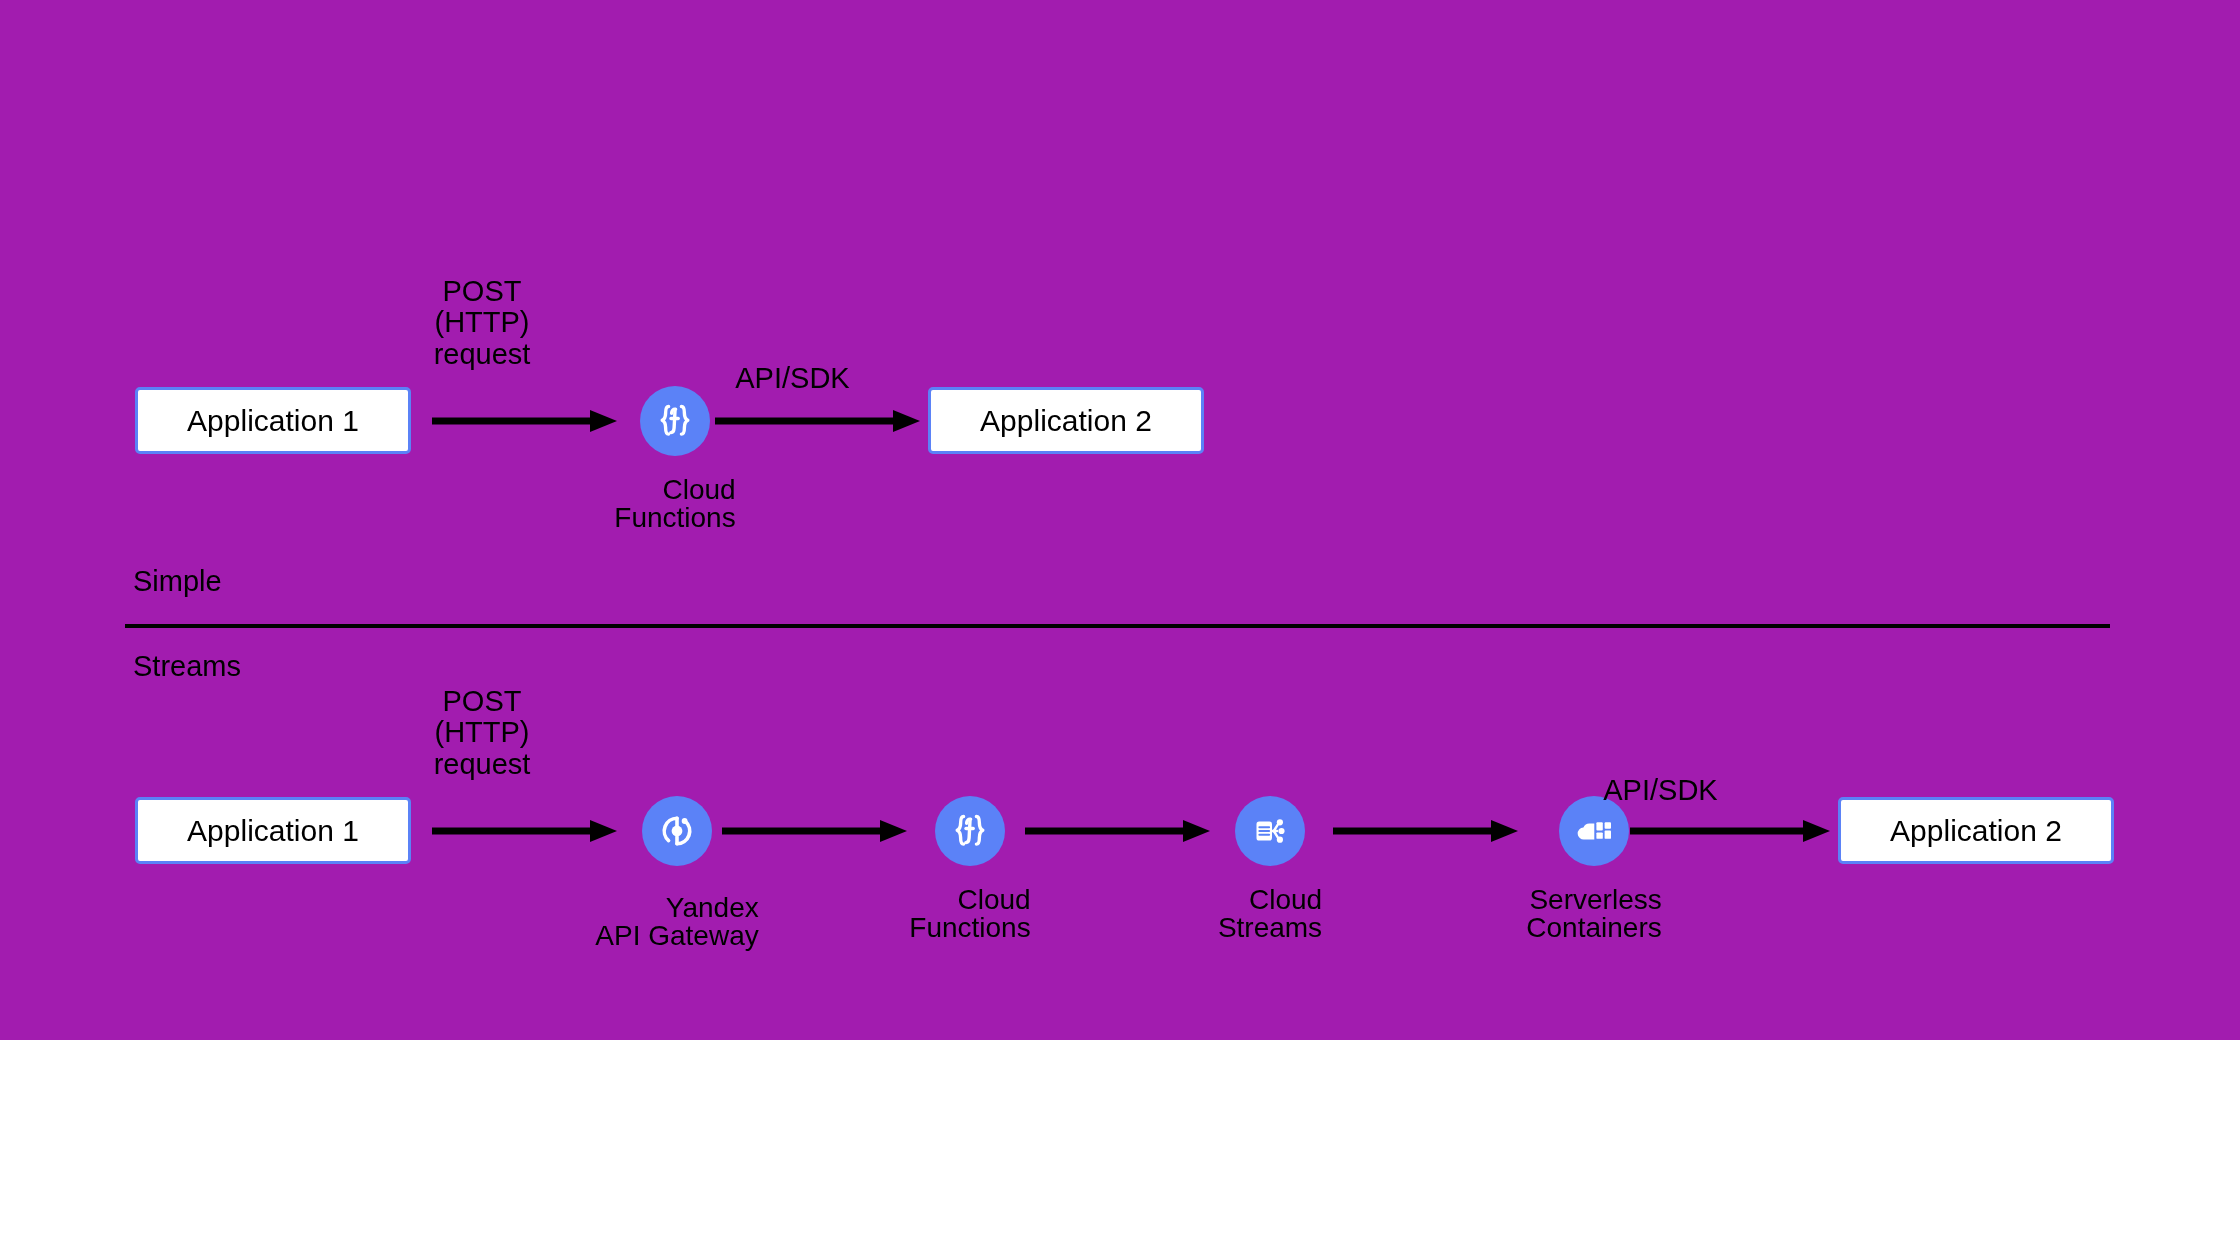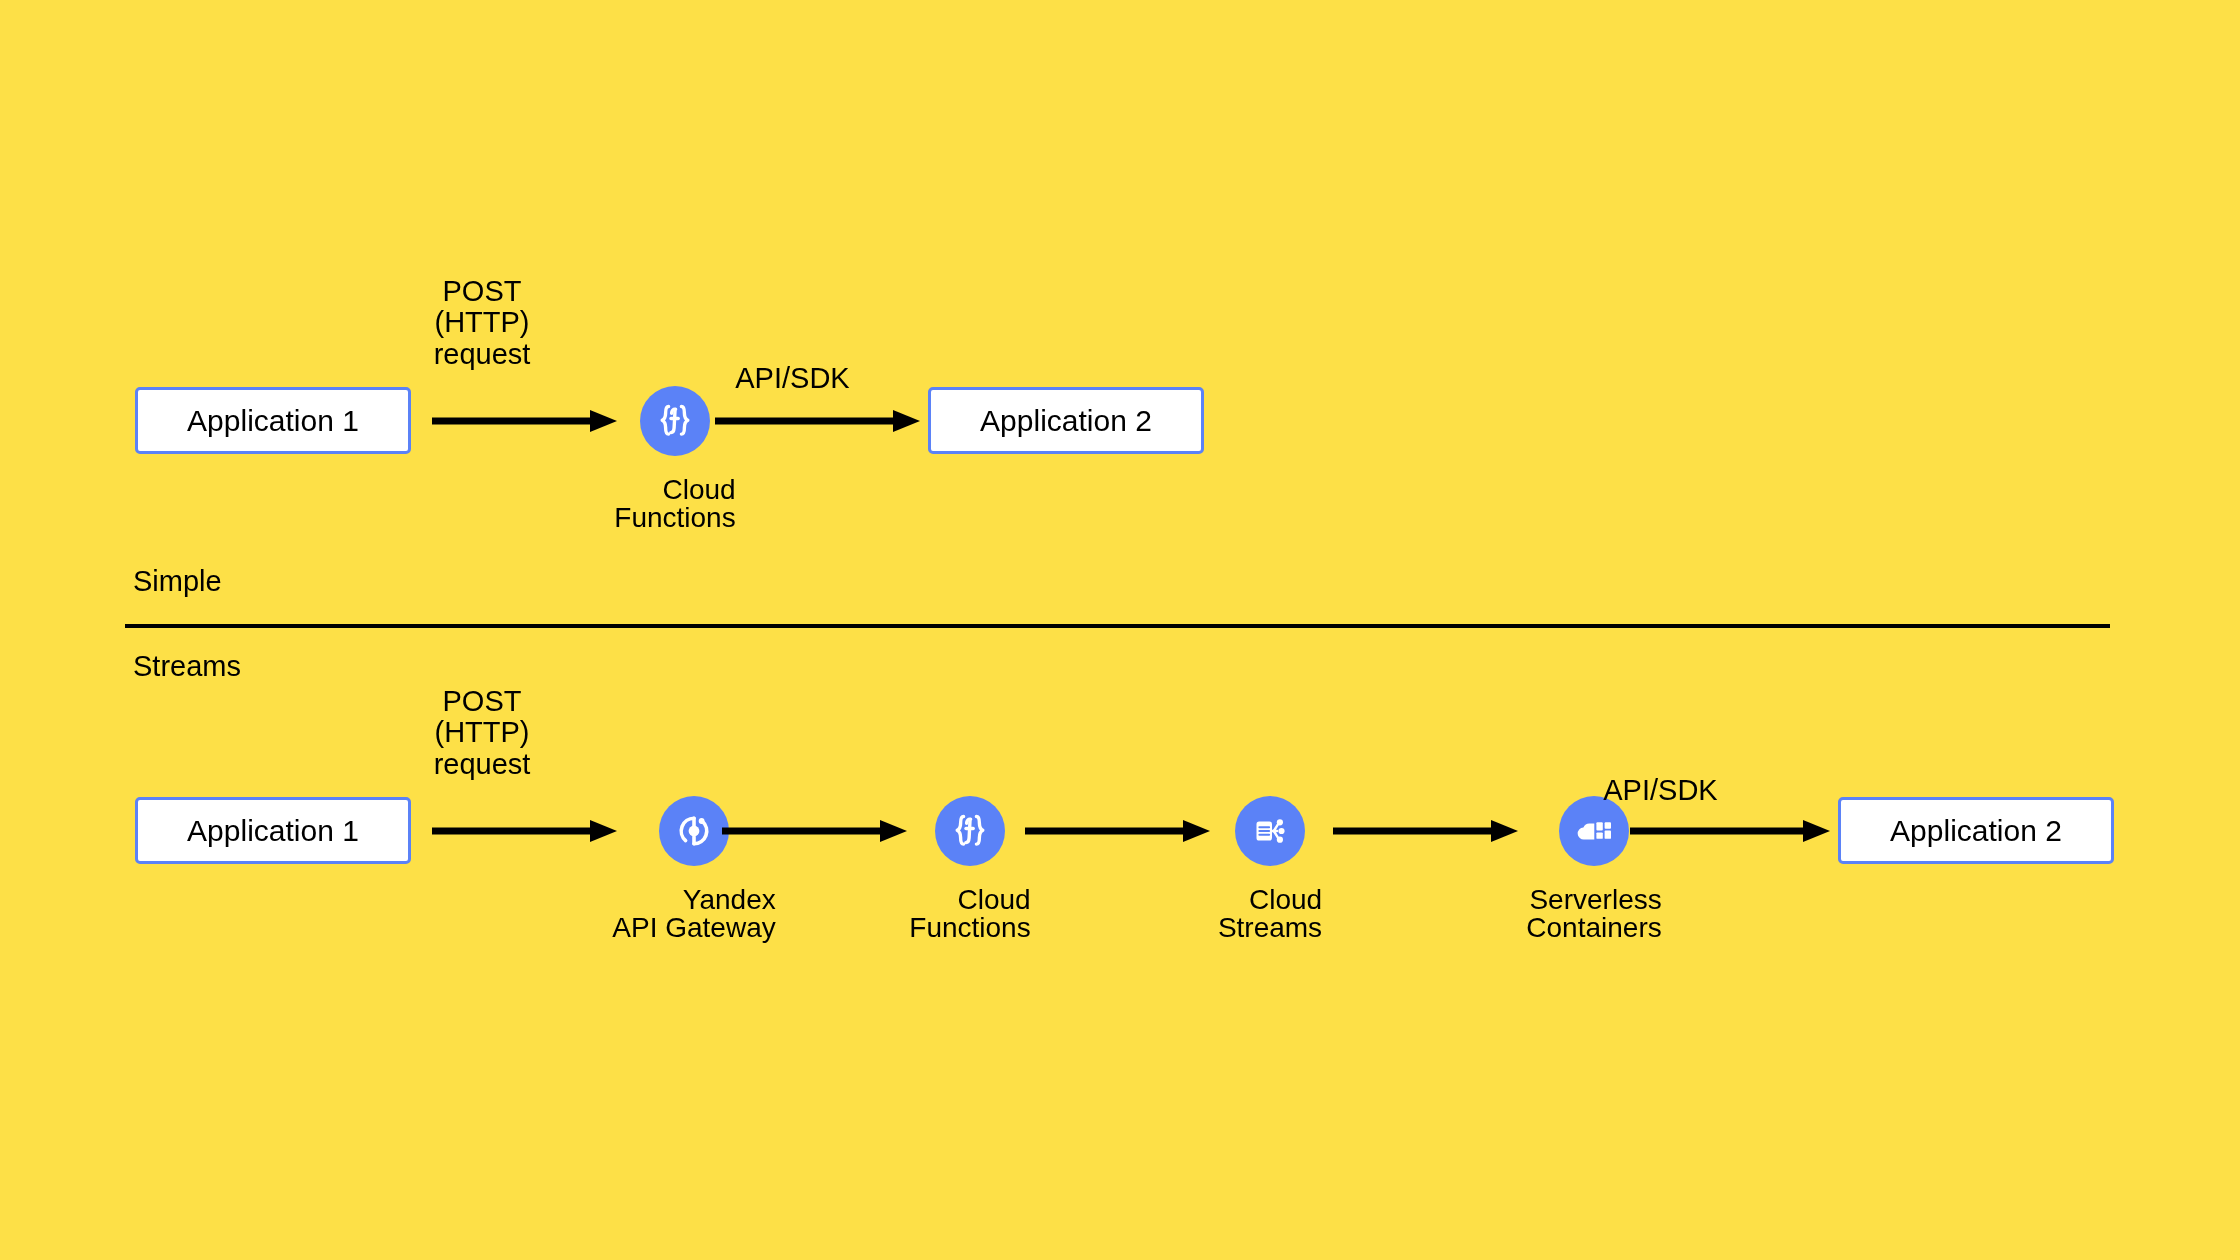--- a/index.html
+++ b/index.html
@@ -8,22 +8,22 @@
     padding: 0;
     background: #ffffff;
   }
   body {
     font-family: "Liberation Sans", sans-serif;
     color: #000000;
   }
   #canvas {
     position: relative;
     width: 2240px;
-    height: 1260px;
-    background: #fde047;
+    height: 1040px;
+    background: #a21caf;
     overflow: hidden;
     text-decoration: underline;
   }
 
   
   .app-box {
     position: absolute;
     box-sizing: border-box;
     border: 3px solid #5b82f7;
     border-radius: 5px;
@@ -163,21 +163,21 @@
     <span class="app-label">Application 1</span>
   </div>
 
   <div class="arrow" style="left:432px; top:819px; width:185px;">
     <svg width="185" height="24" viewBox="0 0 185 24">
       <line x1="0" y1="12" x2="160" y2="12" stroke="#000000" stroke-width="7"></line>
       <polygon points="158,1 185,12 158,23" fill="#000000"></polygon>
     </svg>
   </div>
 
-  <div class="node" style="left:594px; top:796px; width:200px;">
+  <div class="node" style="left:577px; top:796px; width:200px;gap:8px;">
     <div class="node-circle">
       <svg width="44" height="44" viewBox="0 0 44 44" aria-hidden="true">
         <circle cx="22" cy="22" r="5.4" fill="#ffffff"></circle>
         <path d="M22 9.2 A12.8 12.8 0 0 0 13.6 31.6" fill="none" stroke="#ffffff" stroke-width="3.6" stroke-linecap="round"></path>
         <path d="M22 9.2 L22 16.2" fill="none" stroke="#ffffff" stroke-width="3.6" stroke-linecap="round"></path>
         <path d="M22 34.8 A12.8 12.8 0 0 0 30.4 12.4" fill="none" stroke="#ffffff" stroke-width="3.6" stroke-linecap="round"></path>
         <path d="M22 34.8 L22 27.8" fill="none" stroke="#ffffff" stroke-width="3.6" stroke-linecap="round"></path>
         <circle cx="29.6" cy="12.0" r="2.9" fill="#ffffff"></circle>
       </svg>
     </div>

